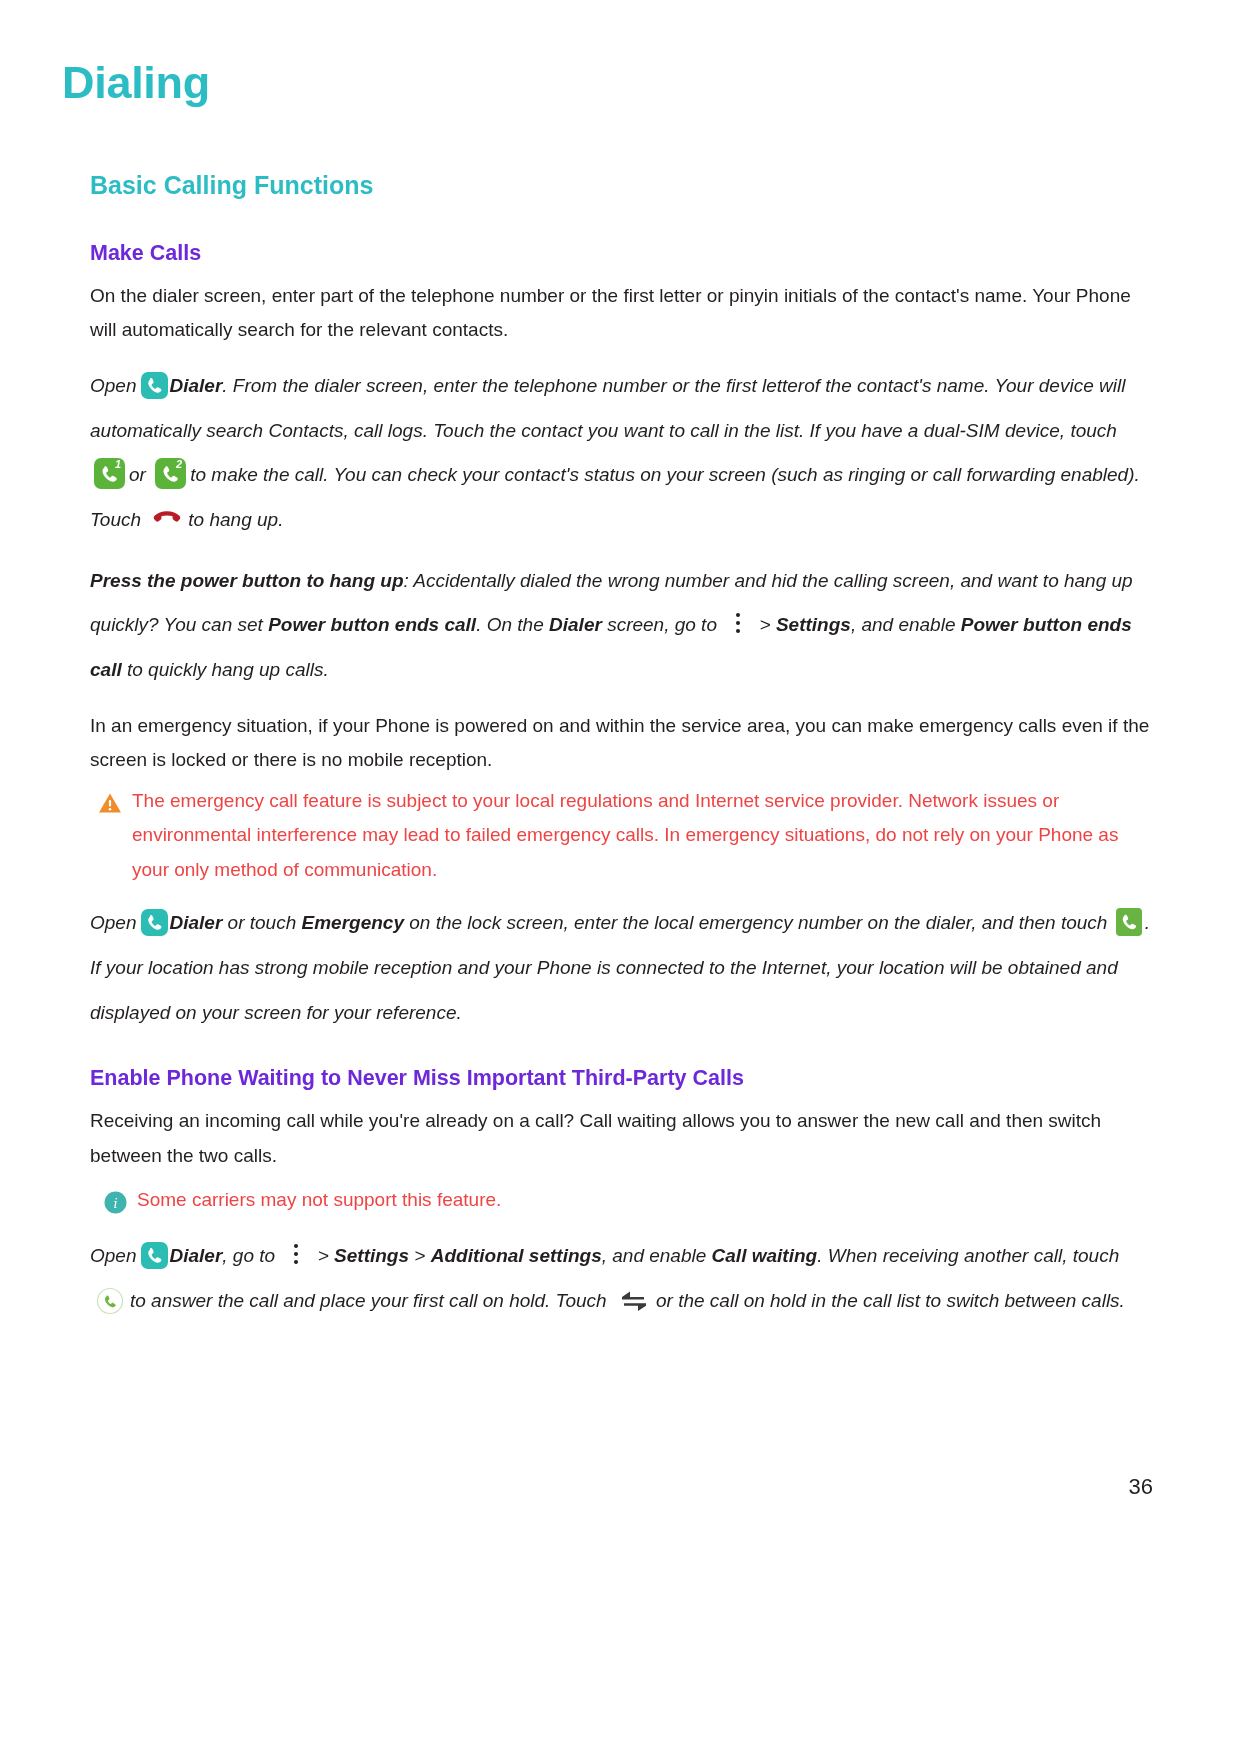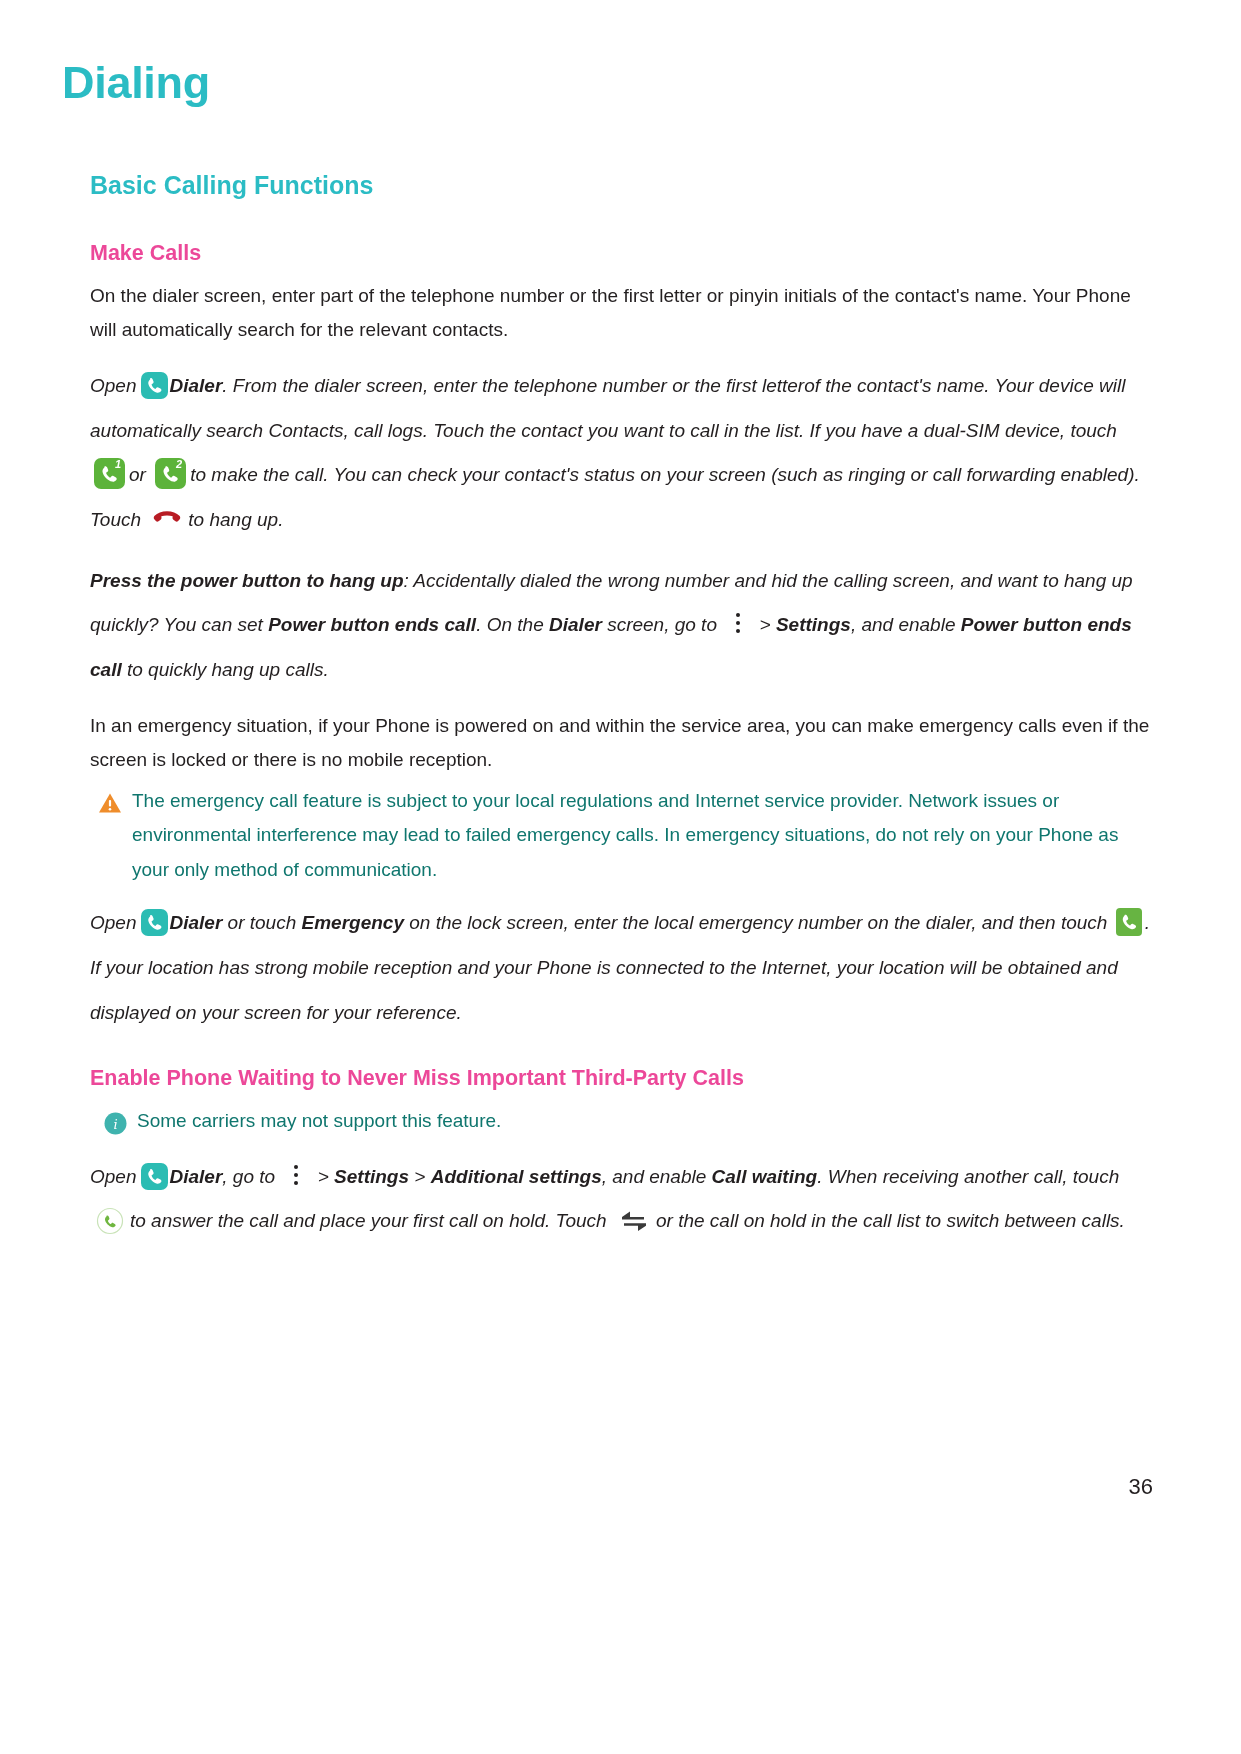--- a/index.html
+++ b/index.html
@@ -45,21 +45,21 @@
   }
   .content {
     position: absolute;
     left: 90px;
     top: 240px;
     width: 1063px;
   }
   h3.sec {
     font-size: 21.5px;
     font-weight: bold;
-    color: #ec4899;
+    color: #6d28d9;
     margin: 0 0 12px 0;
     line-height: 1.25;
   }
   h3.sec.gap {
     margin-top: 30px;
   }
   p.body {
     font-size: 19px;
     line-height: 1.82;
     margin: 0 0 16px 0;
@@ -80,21 +80,21 @@
   
   .note {
     display: flex;
     align-items: flex-start;
     margin: 4px 0 14px 8px;
   }
   .note .note-text {
     font-size: 19px;
     line-height: 1.82;
     margin-left: 10px;
-    color: #0f766e;
+    color: #ef4444;
     flex: 1;
   }
   .note.info {
     margin-left: 14px;
     margin-top: 10px;
     margin-bottom: 16px;
   }
 
   
   .icon {
@@ -247,20 +247,21 @@
       <span>or touch</span>
       <b>Emergency</b>
       <span>on the lock screen, enter the local emergency number on the dialer, and then touch</span>
       <span class="icon ico-green-sq"><svg width="26" height="28" viewBox="0 0 26 28">
             <path d="M8.6 7c.9-.7 2.1 0 2.6 1l.9 2c.3.8 0 1.5-.6 1.9l-1 .7c-.3.2-.4.5-.2.8.5 1.4 1.8 3 3.2 3.9.3.2.6.1.8-.1l.8-.9c.5-.5 1.2-.7 1.9-.3l2 1.1c.9.5 1.5 1.7.7 2.5-1 1.1-2.4 1.9-3.9 1.6-3.9-.7-8.4-5.4-9-9.3-.2-1.6.6-3.3 1.8-4.4z" fill="#ffffff"></path>
           </svg></span><span>. If your location has strong mobile reception and your Phone is connected to the Internet, your location will be obtained and displayed on your screen for your reference.</span>
     </p>
 
     <h3 class="sec gap">Enable Phone Waiting to Never Miss Important Third-Party Calls</h3>
 
+    <p class="body tight">Receiving an incoming call while you're already on a call? Call waiting allows you to answer the new call and then switch between the two calls.</p>
 
     <div class="note info">
       <span class="ico-info"><svg width="23" height="23" viewBox="0 0 23 23">
             <circle cx="11.5" cy="11.5" r="11" fill="#3fb3ae"></circle>
             <text x="11.5" y="16.5" font-family="DejaVu Serif, serif" font-style="italic" font-size="13" fill="#ffffff" text-anchor="middle">i</text>
           </svg></span>
       <span class="note-text">Some carriers may not support this feature.</span>
     </div>
 
     <p class="body loose">

